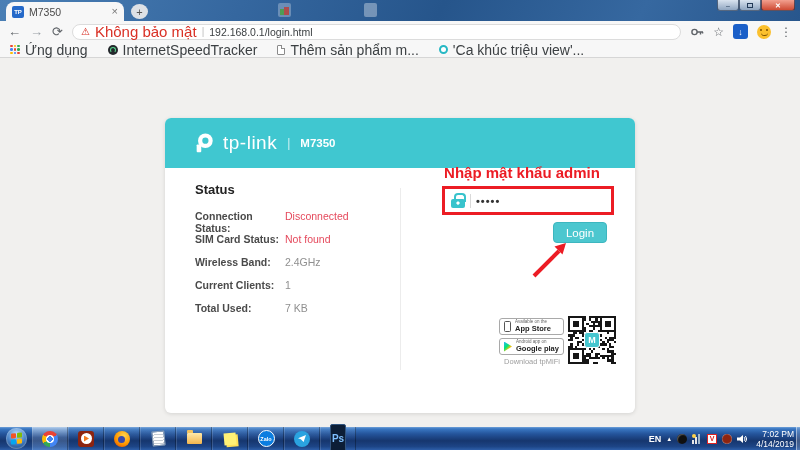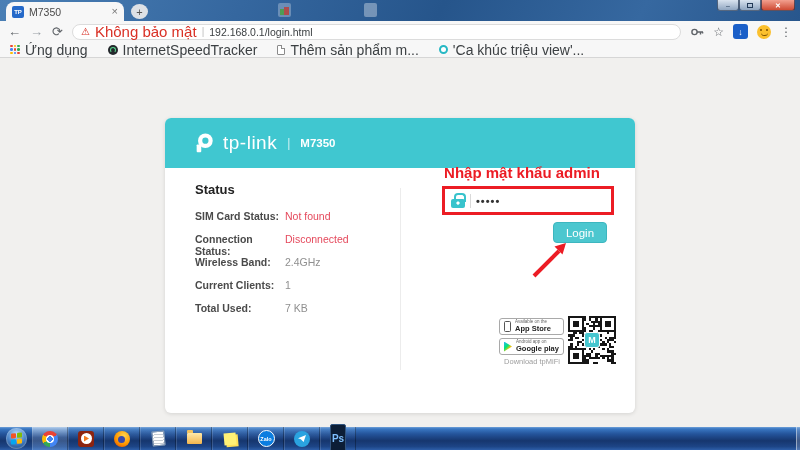--- a/index.html
+++ b/index.html
@@ -263,26 +263,26 @@
           <rect x="4" y="13.5" width="5" height="8.5" rx="1" fill="#fff"></rect>
         </svg>
         <span class="brand">tp-link</span>
         <span class="brand-sep">|</span>
         <span class="model">M7350</span>
       </div>
 
       <div class="status-heading">Status</div>
       <div class="status-rows">
         <div class="status-row">
+          <span class="s-label">Connection Status:</span>
+          <span class="s-value" data-state="alert">Disconnected</span>
+        </div>
+        <div class="status-row">
           <span class="s-label">SIM Card Status:</span>
           <span class="s-value" data-state="alert">Not found</span>
-        </div>
-        <div class="status-row">
-          <span class="s-label">Connection Status:</span>
-          <span class="s-value" data-state="alert">Disconnected</span>
         </div>
         <div class="status-row">
           <span class="s-label">Wireless Band:</span>
           <span class="s-value" data-state="normal">2.4GHz</span>
         </div>
         <div class="status-row">
           <span class="s-label">Current Clients:</span>
           <span class="s-value" data-state="normal">1</span>
         </div>
         <div class="status-row">
@@ -805,15 +805,36 @@
       </div>
     <div class="tb-btn">
         <span class="ic-telegram">
           <span></span>
         </span>
       </div>
     <div class="tb-btn">
         <span class="ic-ps">Ps</span>
       </div>
 
+    <div class="tray">
+      <span class="tray-lang">EN</span>
+      <span class="tray-expand">▲</span>
+      <span class="tray-ico tray-dark"></span>
+      <span class="tray-ico tray-signal">
+          <b></b>
+          <b></b>
+          <b></b>
+          <i></i>
+        </span>
+      <span class="tray-ico tray-v">V</span>
+      <span class="tray-ico tray-red"></span>
+      <svg class="tray-ico" viewBox="0 0 10 10" width="10" height="10">
+        <polygon points="0,3.5 3,3.5 6,1 6,9 3,6.5 0,6.5" fill="#fff"></polygon>
+        <path d="M7.2 3.2 a2.6 2.6 0 0 1 0 3.6 M8.4 2 a4.4 4.4 0 0 1 0 6" stroke="#fff" stroke-width="1" fill="none"></path>
+      </svg>
+      <div class="tray-clock">
+        <div>7:02 PM</div>
+        <div>4/14/2019</div>
+      </div>
+    </div>
     <div class="show-desk"></div>
   </div>
 </div>
 
 </body></html>

